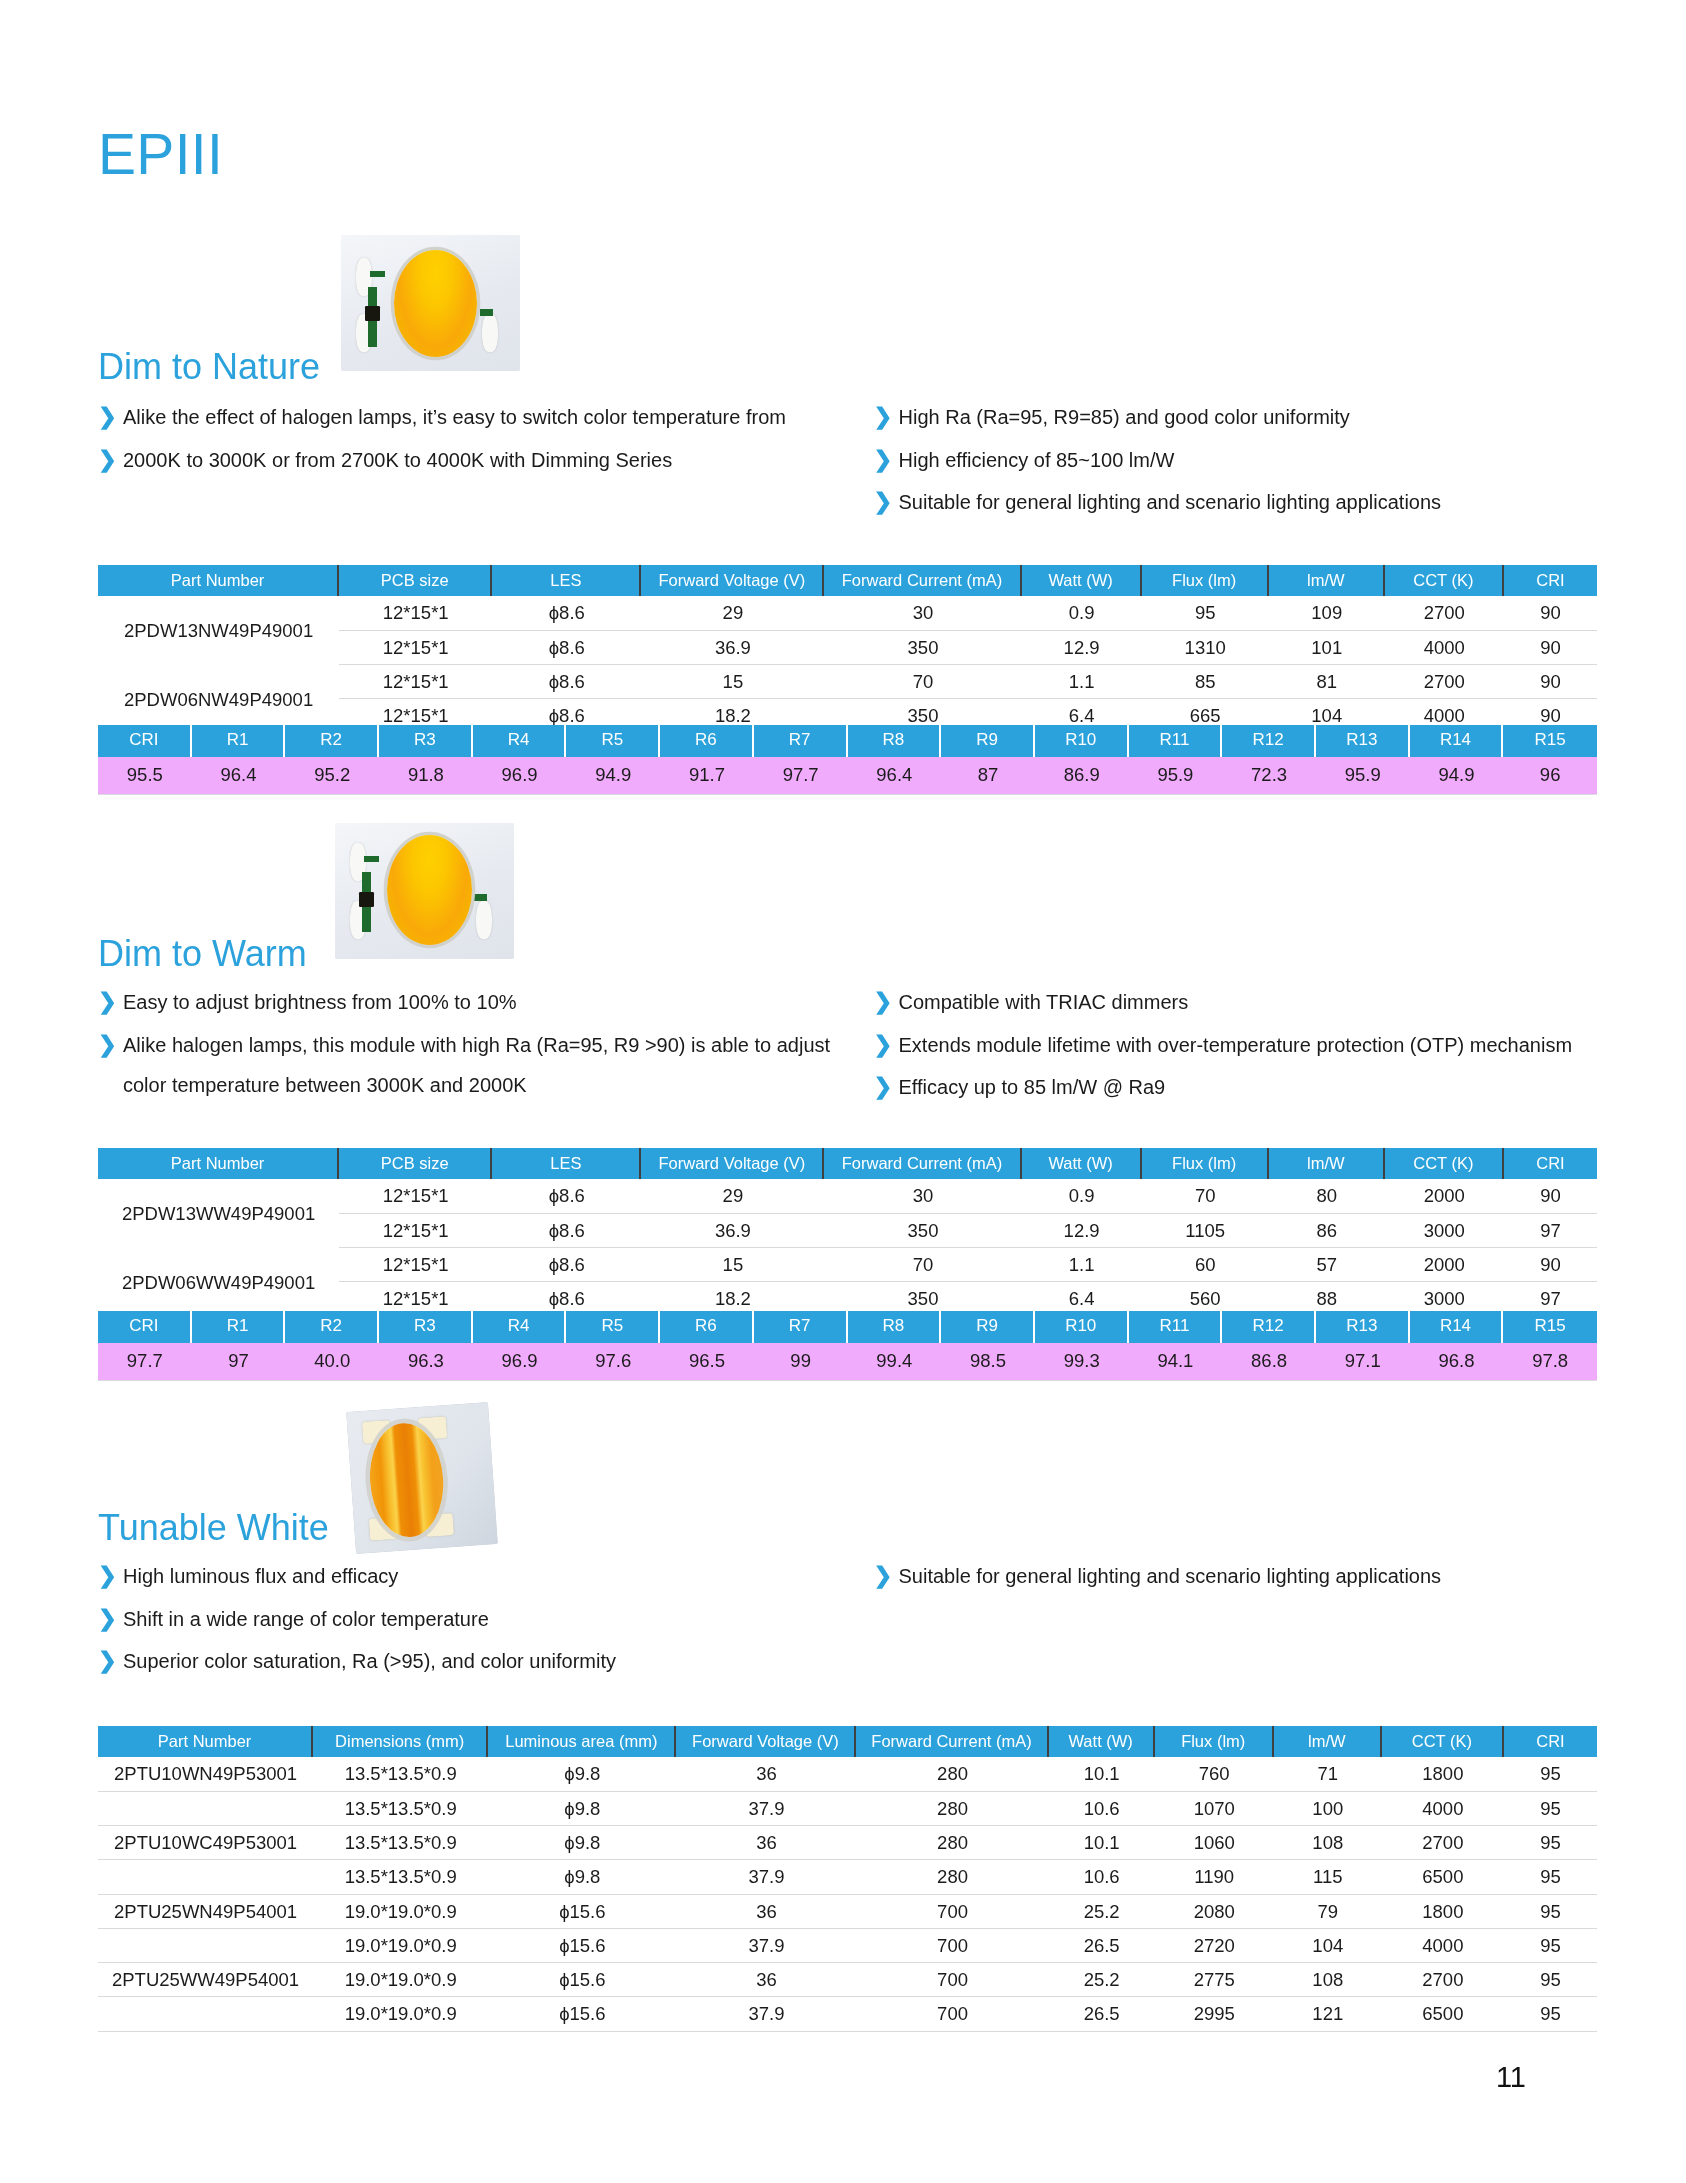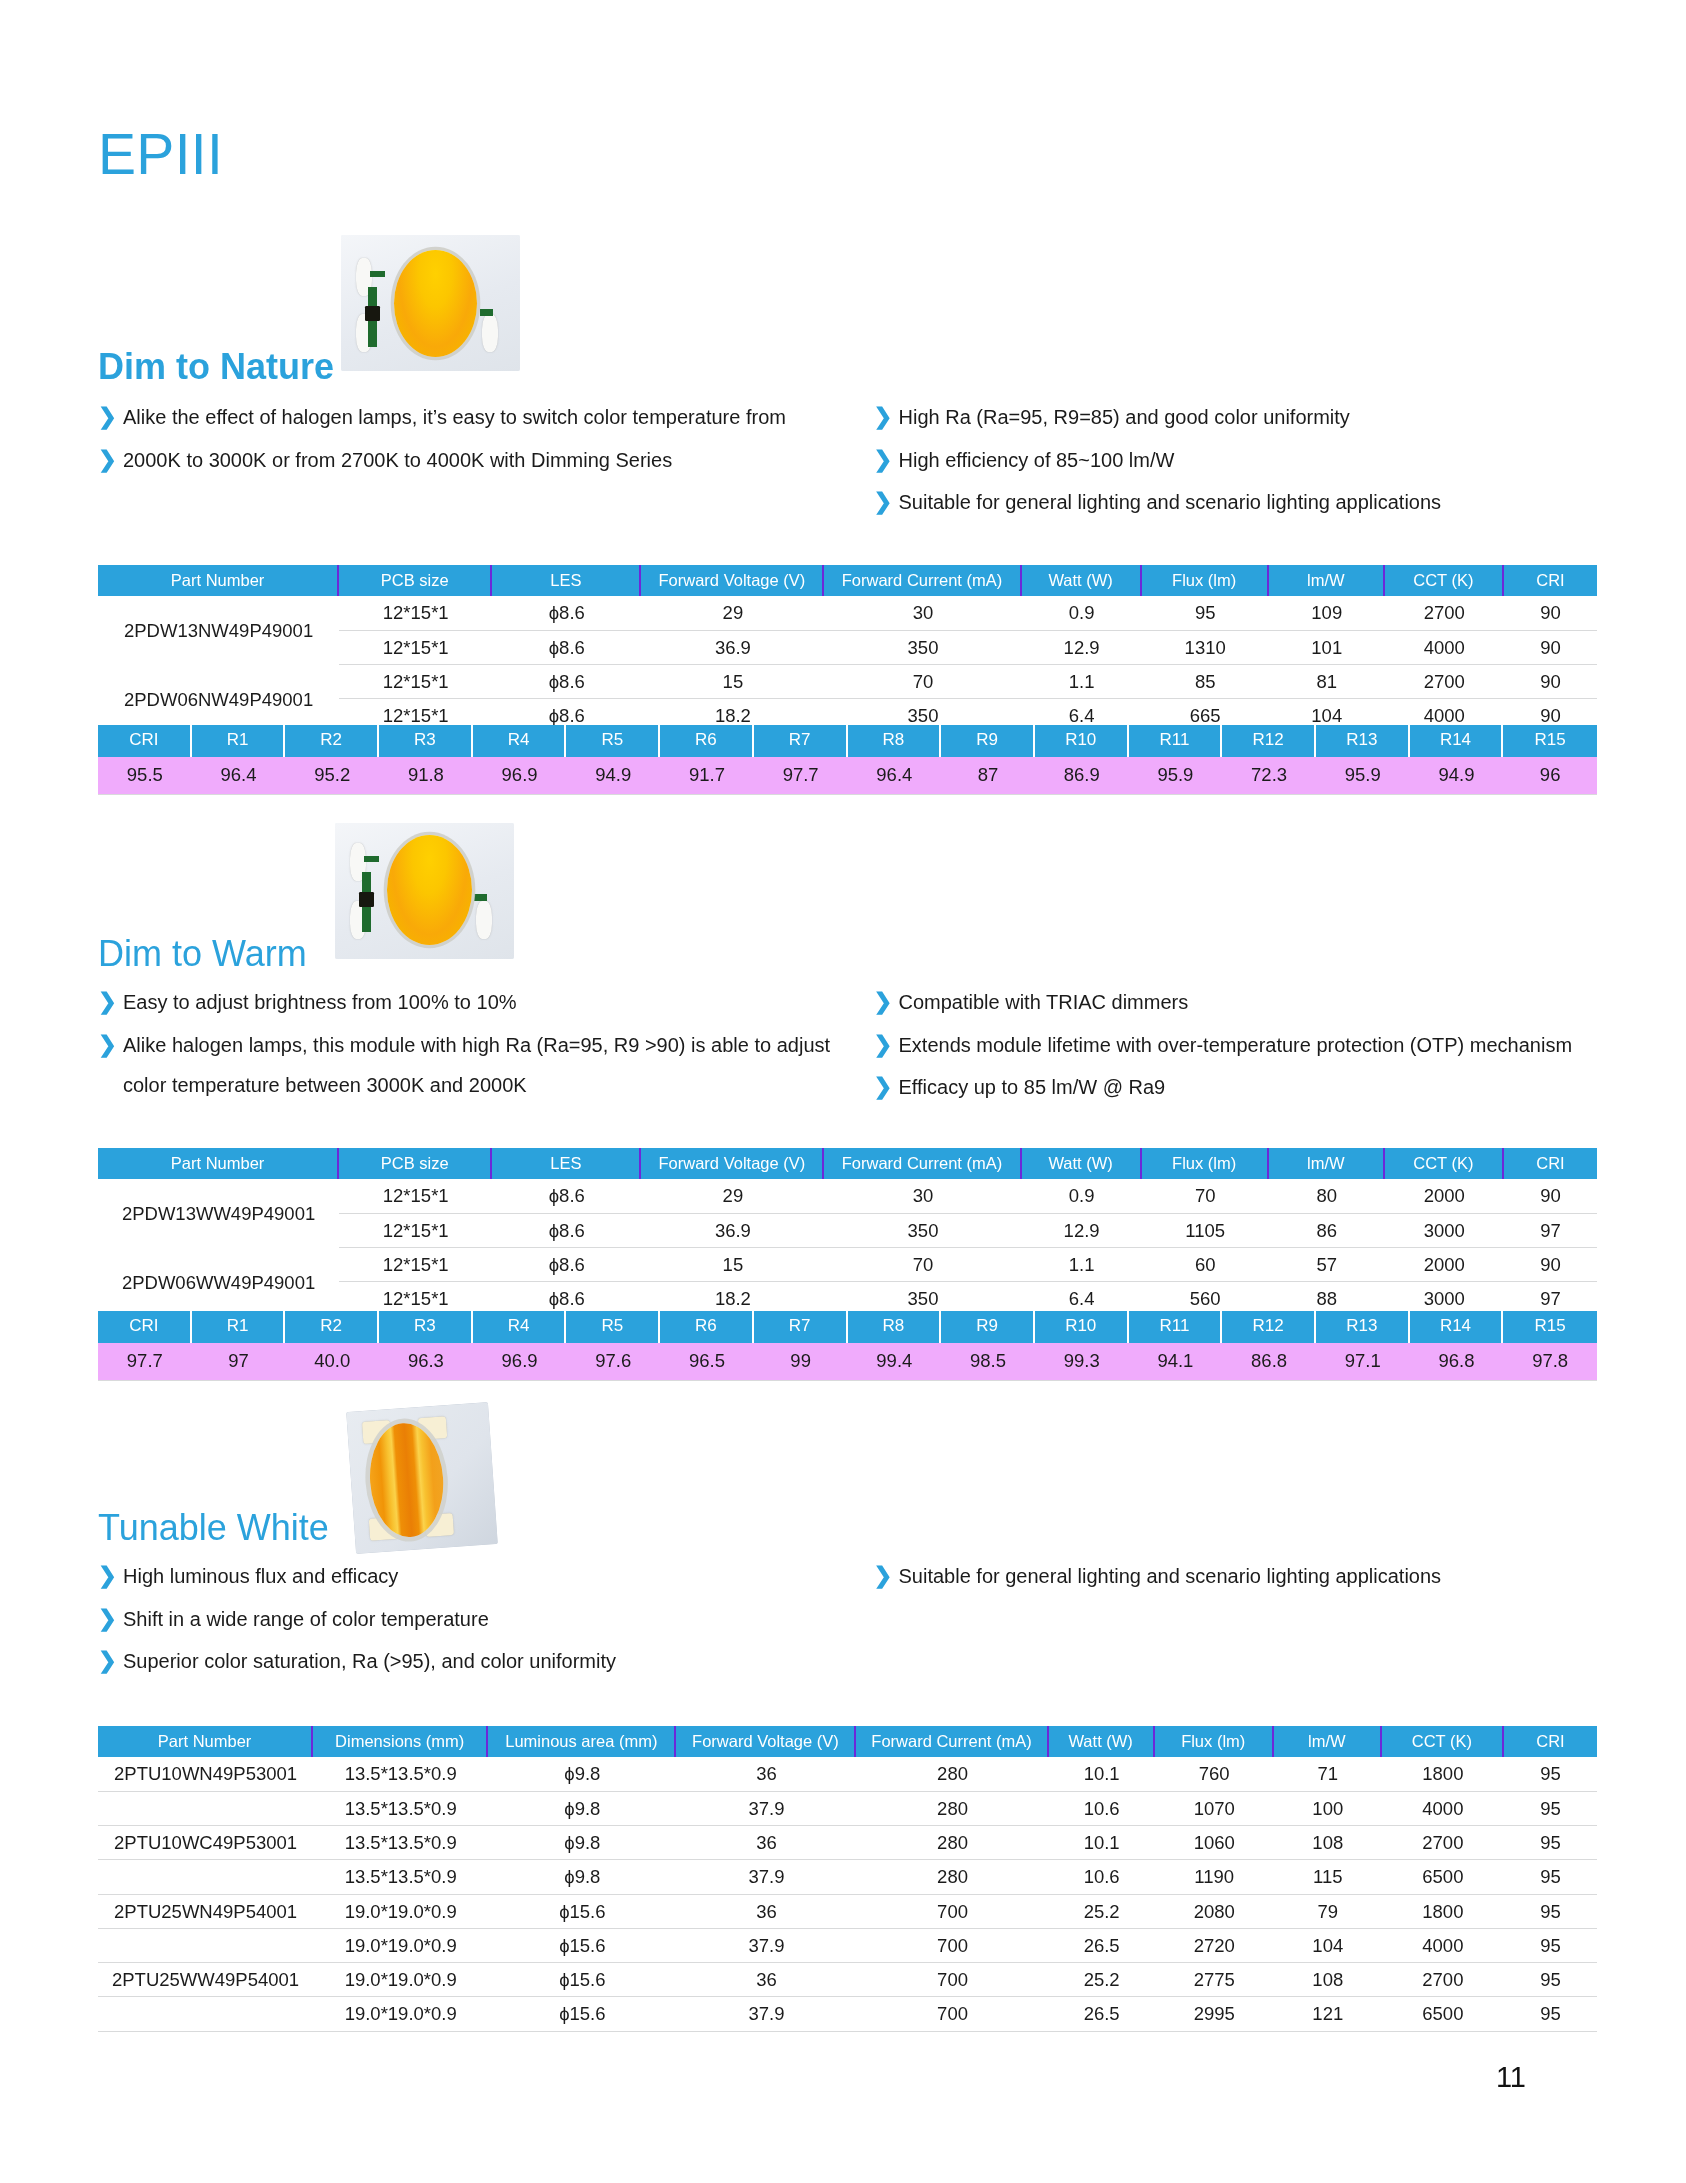--- a/index.html
+++ b/index.html
@@ -123,21 +123,21 @@
     left: 98px;
     table-layout: fixed;
   }
   table.spec th {
     background: #2ba2dc;
     color: #ffffff;
     font-size: 16.5px;
     font-weight: 400;
     padding: 6px 1.3px 7.3px 1.3px;
     text-align: center;
-    border-right: 2px solid #6d28d9;
+    border-right: 2px solid #404040;
     line-height: 1.1;
     white-space: nowrap;
   }
   table.spec th:last-child { border-right: none; }
   table.spec td {
     font-size: 18.5px;
     color: #1b1b1b;
     text-align: center;
     padding: 6px 1.3px;
     border-bottom: 1.3px solid #d9dadb;
@@ -203,21 +203,21 @@
     <div class="pad" style="left:15px; top:22.5px; width:16px; height:38px;"></div>
     <div class="pad" style="left:15px; top:79px; width:16px; height:38px;"></div>
     <div class="pad" style="left:141px; top:79px; width:16px; height:38px;"></div>
     <div class="circuit" style="left:29px; top:36px; width:14.6px; height:6px;"></div>
     <div class="circuit" style="left:26.5px; top:52px; width:9.3px; height:60px;"></div>
     <div class="circuit" style="left:139px; top:74px; width:13.2px; height:6.6px;"></div>
     <div class="blackdot" style="left:24px; top:71px; width:14.6px; height:14.6px;"></div>
     <div class="les les-dtn" style="left:53px; top:14.6px; width:83px; height:107px;"></div>
   </div>
 
-  <div class="section-title" style="position:absolute; left:98px; top:349px;font-weight:bold;">Dim to Nature</div>
+  <div class="section-title" style="position:absolute; left:98px; top:349px;">Dim to Nature</div>
 
   <div class="bullets" style="top:397px;">
     <div class="bullet-col">
       <div class="bullet">
         <span class="bullet-mark">❯</span>
         <span class="bullet-text">Alike the effect of halogen lamps, it’s easy to switch color temperature from</span>
       </div>
       <div class="bullet">
         <span class="bullet-mark">❯</span>
         <span class="bullet-text">2000K to 3000K or from 2700K to 4000K with Dimming Series</span>

